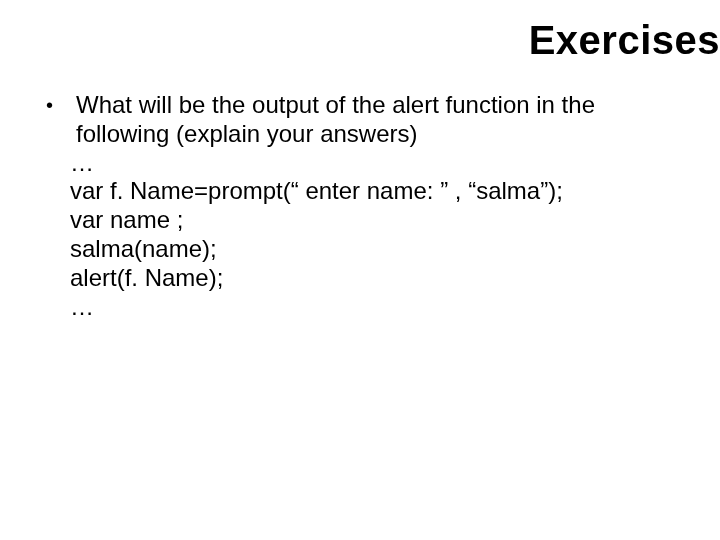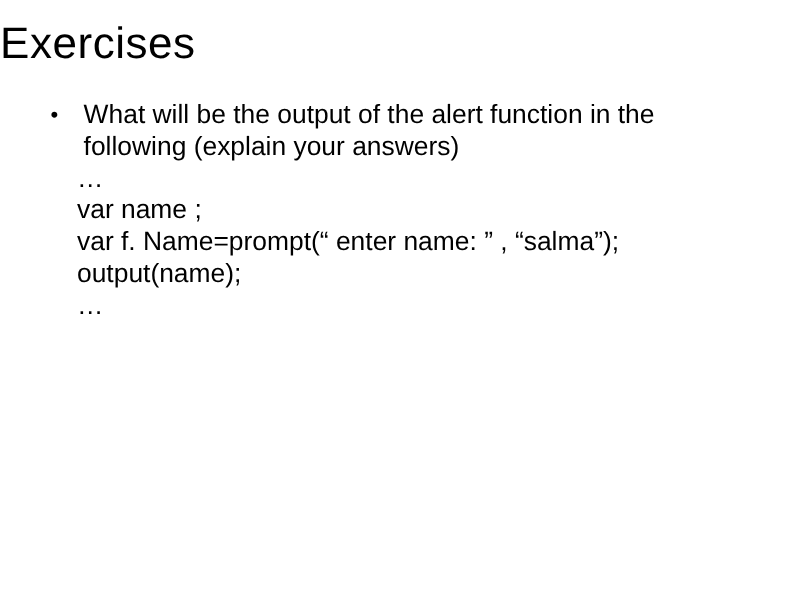--- a/index.html
+++ b/index.html
@@ -11,23 +11,23 @@
     font-family: Arial, Helvetica, sans-serif;
     color: #000000;
   }
   .slide {
     width: 720px;
     height: 540px;
     position: relative;
     box-sizing: border-box;
   }
   .title {
-    text-align: left;
+    text-align: right;
     font-size: 40px;
-    font-weight: 400;
+    font-weight: 700;
     padding-top: 18px;
     letter-spacing: 0.5px;
   }
   .body {
     padding: 28px 40px 0 40px;
     font-size: 24px;
     line-height: 1.2;
   }
   .bullet-row {
     display: flex;
@@ -57,19 +57,20 @@
 <div class="slide">
   <div class="title">Exercises</div>
 
   <div class="body">
     <div class="bullet-row">
       <div class="bullet-dot">•</div>
       <div class="bullet-text">What will be the output of the alert function in the following (explain your answers)</div>
     </div>
     <div class="code-block">
       <div class="code-line">…</div>
+      <div class="code-line">var f. Name=prompt(“ enter name: ” , “salma”);</div>
       <div class="code-line">var name ;</div>
-      <div class="code-line">var f. Name=prompt(“ enter name: ” , “salma”);</div>
-      <div class="code-line">output(name);</div>
+      <div class="code-line">salma(name);</div>
+      <div class="code-line">alert(f. Name);</div>
       <div class="code-line">…</div>
     </div>
   </div>
 </div>
 
 </body></html>

